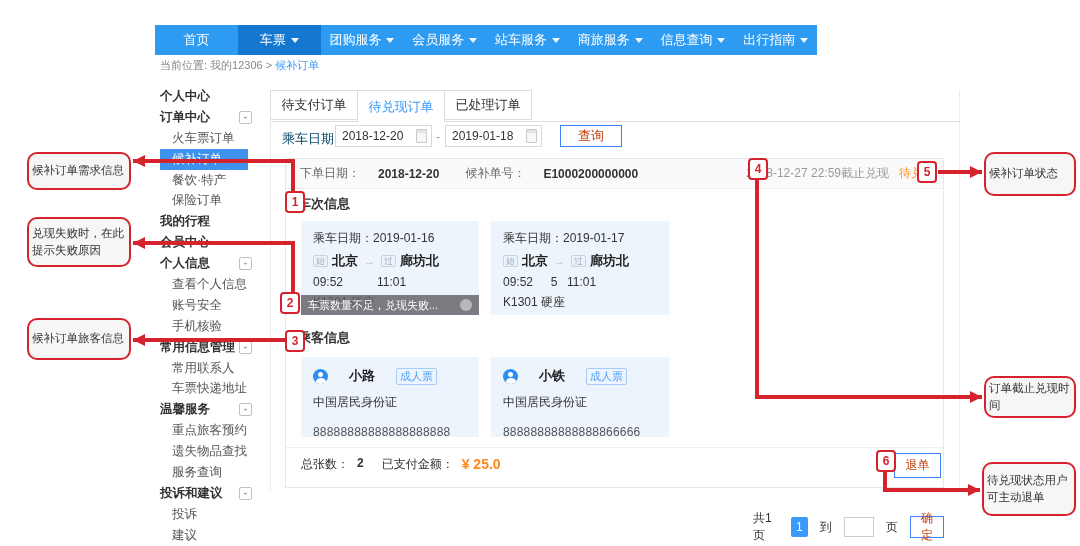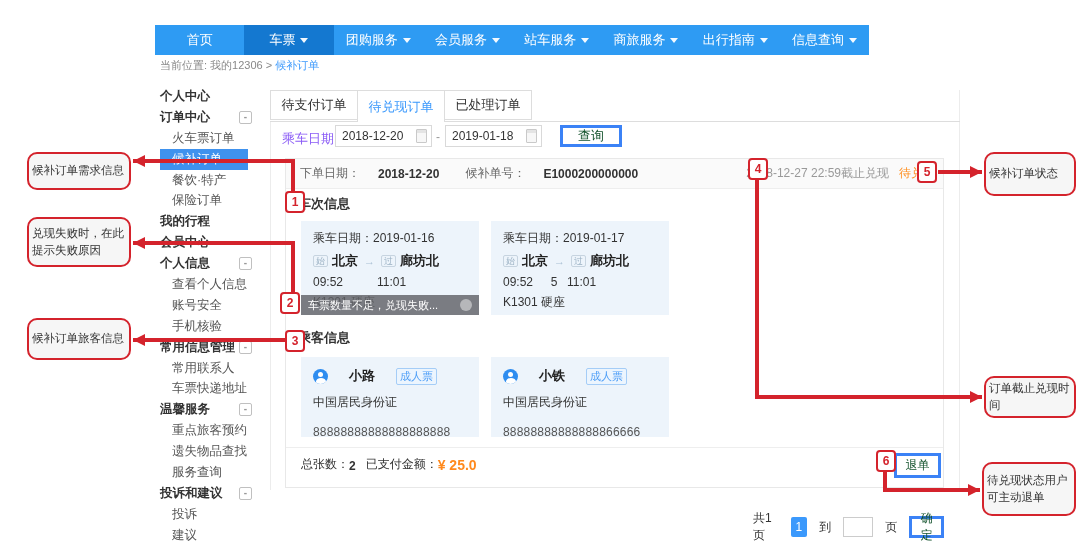--- a/index.html
+++ b/index.html
@@ -1,20 +1,20 @@
 <!DOCTYPE html>
 <html><head>
 <meta charset="utf-8">
 <style>
   html,body{margin:0;padding:0;background:#fff;}
   body{font-family:"Liberation Sans", sans-serif;}
   #app{position:relative;width:1080px;height:546px;background:#fff;overflow:hidden;font-size:12px;color:#333;}
 
   
-  .nav{position:absolute;left:155px;top:25px;width:714px;height:30px;background:#2e9bf3;display:flex;}
+  .nav{position:absolute;left:155px;top:25px;width:662px;height:30px;background:#2e9bf3;display:flex;}
   .nav-item{flex:1;display:flex;align-items:center;justify-content:center;gap:5px;color:#fff;font-size:13px;cursor:pointer;}
   .nav-item.active{background:#1478d0;}
   .caret{width:0;height:0;border-left:4px solid transparent;border-right:4px solid transparent;border-top:5px solid rgba(255,255,255,.95);}
 
   
   .crumb{position:absolute;left:160px;top:58px;font-size:11px;color:#888;}
   .crumb .cur{color:#3b99fc;cursor:pointer;}
 
   
   .sidebar{position:absolute;left:160px;top:86px;width:88px;}
@@ -24,26 +24,26 @@
   .srow.itm.active{background:#3f92ee;color:#fff;padding-left:12px;}
   .collapse{position:absolute;right:-4px;top:4px;width:11px;height:11px;border:1px solid #c0c0c0;background:#fff;color:#999;font-size:10px;line-height:10px;text-align:center;border-radius:2px;cursor:pointer;}
 
   
   .vline{position:absolute;width:1px;background:#ececec;}
   .tabline{position:absolute;left:270px;top:121px;width:690px;height:1px;background:#ddd;}
   .tab{position:absolute;top:90px;height:30px;width:88px;border:1px solid #ddd;background:#fff;display:flex;align-items:center;justify-content:center;font-size:13px;color:#333;cursor:pointer;box-sizing:border-box;}
   .tab.active{height:32px;border-bottom:none;color:#3b99fc;z-index:2;}
 
   
-  .flabel{position:absolute;left:282px;top:130px;font-size:13px;color:#8b5cf6;}
+  .flabel{position:absolute;left:282px;top:130px;font-size:13px;color:#0c4a6e;}
   .dinput{position:absolute;top:125px;width:97px;height:22px;border:1px solid #d9d9d9;box-sizing:border-box;display:flex;align-items:center;padding:0 4px;background:#fff;}
   .dinput input{border:none;outline:none;width:72px;font-size:12px;color:#333;font-family:"Liberation Sans",sans-serif;background:transparent;}
   .cal{width:13px;height:12px;border:1px solid #c9c9c9;background:linear-gradient(#e4e4e4 0 3px,#f7f7f7 3px);border-radius:1px;cursor:pointer;}
   .dash{position:absolute;left:436px;top:130px;color:#999;}
-  .btn{border:3px solid #3b82f6;background:#fff;font-size:12px;color:#14532d;display:flex;align-items:center;justify-content:center;cursor:pointer;box-sizing:border-box;font-family:Liberation Serif, serif;}
+  .btn{border:1px solid #3b82f6;background:#fff;font-size:12px;color:#c2410c;display:flex;align-items:center;justify-content:center;cursor:pointer;box-sizing:border-box;font-family:Liberation Serif, serif;}
   .search-btn{position:absolute;left:560px;top:125px;width:62px;height:22px;font-size:13px;}
 
   
   .order{position:absolute;left:285px;top:158px;width:659px;height:330px;border:1px solid #e8e8e8;box-sizing:border-box;background:#fff;}
   .ohead{position:absolute;left:0;top:0;right:0;height:30px;background:#fafafa;border-bottom:1px solid #eee;display:flex;align-items:center;justify-content:space-between;box-sizing:border-box;padding:0 8px 0 14px;}
   .ohead .lft{display:flex;gap:18px;align-items:center;}
   .ohead .lbl{color:#666;}
   .ohead .val{color:#333;font-weight:bold;}
   .ohead .rgt{display:flex;gap:10px;align-items:center;}
   .deadline{color:#999;}
@@ -66,21 +66,21 @@
   .prow1{display:flex;align-items:center;gap:21px;}
   .avatar{width:15px;height:15px;border-radius:50%;background:#2e8df0;position:relative;overflow:hidden;flex:none;}
   .avatar::before{content:"";position:absolute;left:5px;top:3px;width:5px;height:5px;border-radius:50%;background:#fff;}
   .avatar::after{content:"";position:absolute;left:2.5px;top:9.5px;width:10px;height:7px;border-radius:50% 50% 0 0;background:#fff;}
   .pname{font-weight:bold;font-size:13px;color:#222;}
   .badge{font-size:11px;color:#4d9ef7;border:1px solid #a5cdf7;background:#ecf5fe;padding:0 3px;border-radius:2px;}
   .pid{margin-top:9px;font-size:12px;color:#333;}
   .pno{margin-top:14px;font-size:12px;color:#555;letter-spacing:.2px;}
 
   .odivider{position:absolute;left:0;right:0;top:288px;height:1px;background:#eee;}
-  .ofoot{position:absolute;left:15px;top:297px;display:flex;align-items:flex-end;gap:0;font-size:12px;color:#333;}
+  .ofoot{position:absolute;left:15px;top:297px;display:flex;align-items:flex-start;gap:8px;font-size:12px;color:#333;}
   .amount{color:#ff8a1e;font-weight:bold;font-size:14px;}
   .refund-btn{position:absolute;left:608px;top:294px;width:47px;height:25px;}
 
   
   .pager{position:absolute;top:510px;left:753px;width:191px;display:flex;align-items:center;justify-content:center;gap:12px;font-size:12px;color:#333;}
   .pnum{width:20px;height:20px;background:#3b99fc;color:#fff;display:flex;align-items:center;justify-content:center;border-radius:2px;cursor:pointer;}
   .pinput{width:30px;height:20px;border:1px solid #ccc;box-sizing:border-box;outline:none;font-family:"Liberation Sans",sans-serif;}
   .pok{width:38px;height:22px;}
 
   
@@ -119,25 +119,25 @@
       </div>
     <div class="nav-item">
         <span>站车服务</span>
         <span class="caret"></span>
       </div>
     <div class="nav-item">
         <span>商旅服务</span>
         <span class="caret"></span>
       </div>
     <div class="nav-item">
+        <span>信息查询</span>
+        <span class="caret"></span>
+      </div>
+    <div class="nav-item">
         <span>出行指南</span>
-        <span class="caret"></span>
-      </div>
-    <div class="nav-item">
-        <span>信息查询</span>
         <span class="caret"></span>
       </div>
   </div>
 
   <div class="crumb">
     <span>当前位置: 我的12306 &gt;</span>
     <span class="cur">候补订单</span>
   </div>
 
   <div class="sidebar">

